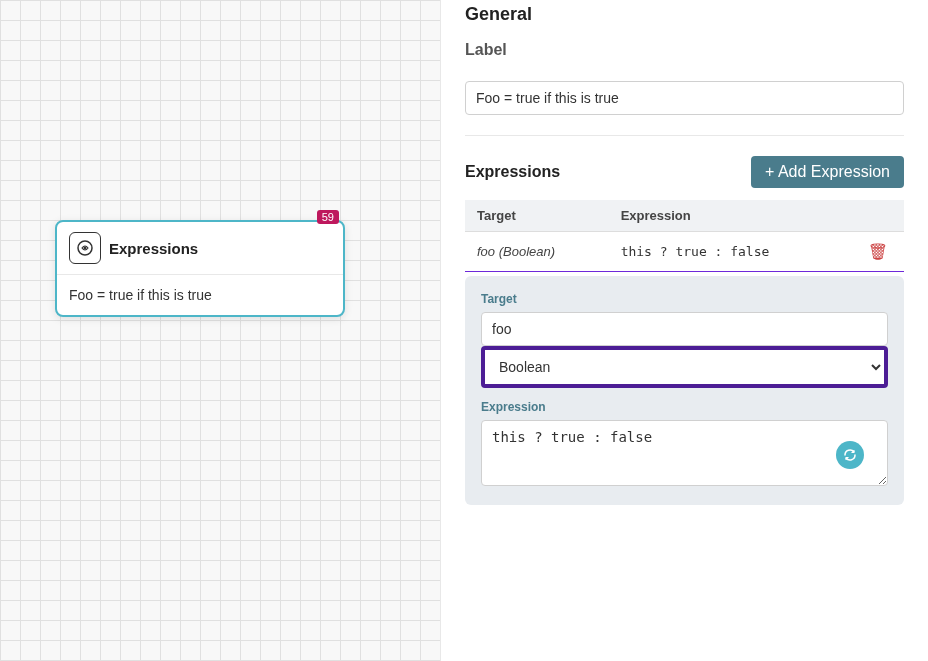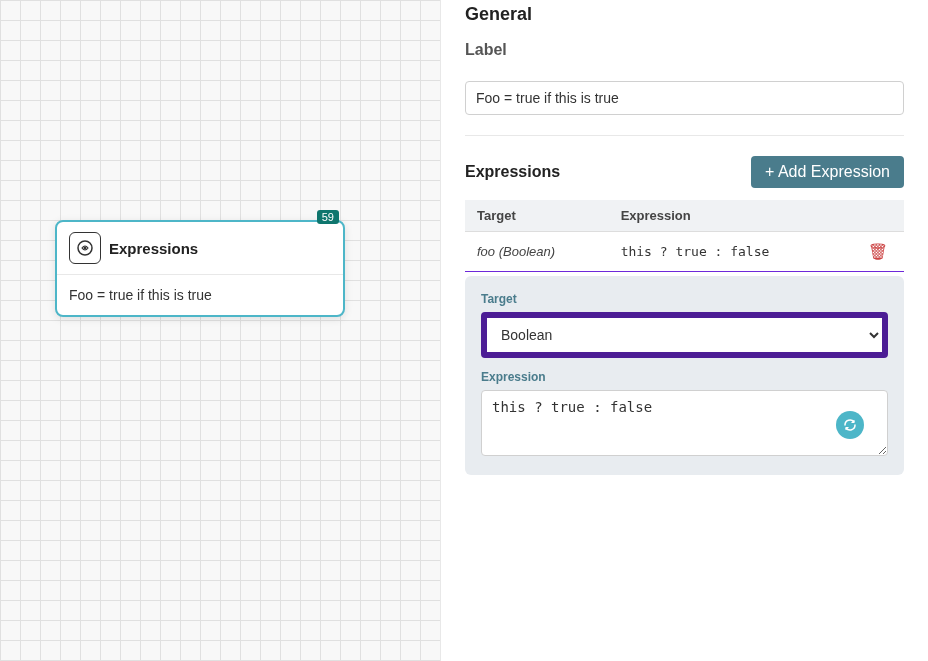--- a/index.html
+++ b/index.html
@@ -34,21 +34,21 @@
       border: 2px solid #4db6c8;
       border-radius: 8px;
       background: #fff;
       box-shadow: 0 2px 8px rgba(0,0,0,0.1);
     }
 
     .node-badge {
       position: absolute;
       top: -12px;
       right: 4px;
-      background: #0f766e;
+      background: #be185d;
       color: #fff;
       font-size: 11px;
       border-radius: 3px;
       padding: 1px 5px;
     }
 
     .node-header {
       display: flex;
       align-items: center;
       gap: 8px;
@@ -216,21 +216,21 @@
       border-radius: 4px;
       padding: 8px 10px;
       font-size: 14px;
       color: #333;
       background: #fff;
       outline: none;
     }
 
     .detail-select {
       width: 100%;
-      border: 6px solid #4c1d95;
+      border: 4px solid #4c1d95;
       border-radius: 4px;
       padding: 8px 10px;
       font-size: 14px;
       color: #333;
       background: #fff;
       outline: none;
       appearance: auto;
       cursor: pointer;
     }
 
@@ -321,20 +321,21 @@
     <td class="expr-cell">this ? true : false</td>
     <td>
       <button class="delete-btn">🗑</button>
     </td>
   </tr>
       </tbody>
   </table>
 
   <div class="expr-detail">
     <div class="detail-field-label">Target</div>
+    <input class="detail-input" type="text" value="foo" style="">
 
     <select class="detail-select" id="type-select">
     <option value="Boolean">Boolean</option><option value="String">String</option><option value="Number">Number</option><option value="Object">Object</option></select>
 
     <div class="detail-field-label">Expression</div>
     <div class="expr-textarea-wrapper">
       <textarea class="detail-textarea" id="expr-textarea" rows="3" style="">this ? true : false</textarea>
       <button class="refresh-btn">
         <svg width="14" height="14" viewBox="0 0 14 14" fill="none">
           <path d="M2 7a5 5 0 0 1 9-3" stroke="white" stroke-width="1.5" stroke-linecap="round"></path>

